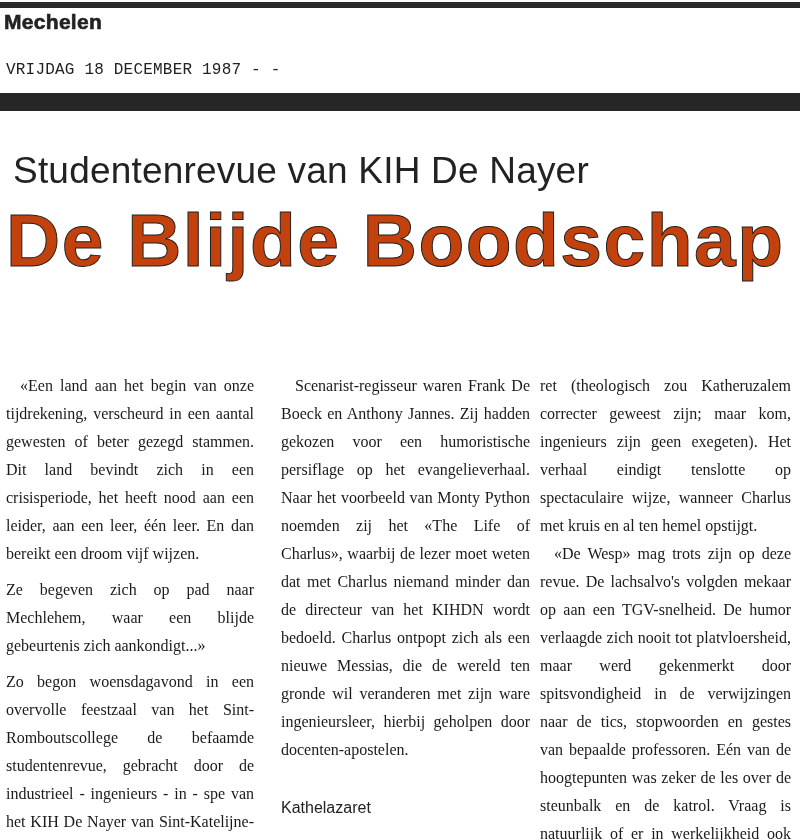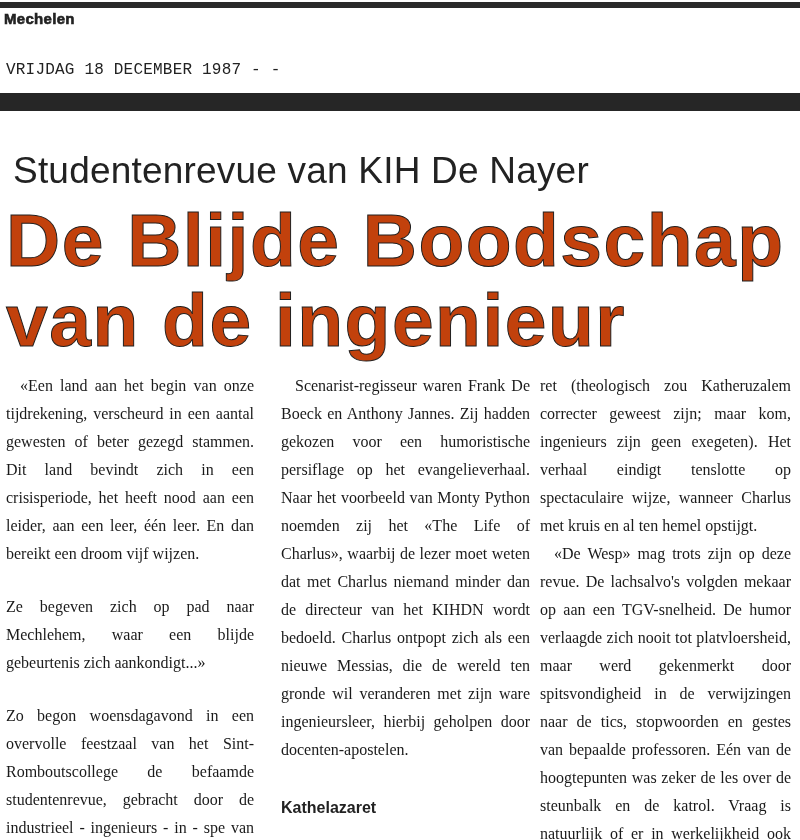--- a/index.html
+++ b/index.html
@@ -18,21 +18,21 @@
       position: absolute;
       left: 0; top: 2px;
       width: 800px; height: 6px;
       background: #2a2a2a;
     }
     .section-name {
       position: absolute;
       left: 4px; top: 10px;
       font-family: "Liberation Sans", sans-serif;
       font-weight: 900;
-      font-size: 15px;
+      font-size: 21px;
       letter-spacing: 0.3px;
       color: #222;
       -webkit-text-stroke: 0.6px #222;
     }
     .dateline {
       position: absolute;
       left: 6px; top: 61px;
       font-family: Liberation Mono, monospace;
       font-size: 16px;
       color: #222;
@@ -73,44 +73,43 @@
       line-height: 28px;
       color: #1a1a1a;
       text-align: justify;
       hyphens: manual;
     }
     .col p {
       margin: 0;
       text-indent: 14px;
     }
     .col p.noindent { text-indent: 0; }
-    .col p.gap { margin-top: 25px; }
+    .col p.gap { margin-top: 8px; }
     .col1 { left: 6px; width: 248px; }
     .col2 { left: 281px; width: 249px; }
     .col3 { left: 540px; width: 251px; }
     .subhead {
       font-family: "Liberation Sans", sans-serif;
-      font-weight: bold;
+      font-weight: normal;
       font-size: 16px;
       margin: 30px 0 24px 0;
       color: #222;
     }
   </style>
 </head>
 <body>
 
 <div class="top-rule"></div>
 <div class="section-name">Mechelen</div>
 <div class="dateline">VRIJDAG 18 DECEMBER 1987 - -</div>
 <div class="thick-rule"></div>
 
 <div class="kicker">Studentenrevue van KIH De Nayer</div>
 <div class="headline">
   <div>De Blijde Boodschap</div>
-  <div>van de ingenieur</div>
 </div>
 
 <div class="col col1">
   <p>«Een land aan het begin van onze tijdrekening, verscheurd in een aantal gewesten of beter gezegd stammen. Dit land bevindt zich in een crisisperiode, het heeft nood aan een leider, aan een leer, één leer. En dan bereikt een droom vijf wijzen.</p>
   <p class="noindent gap">Ze begeven zich op pad naar Mechlehem, waar een blijde gebeurtenis zich aankondigt...»</p>
   <p class="noindent gap">Zo begon woensdagavond in een overvolle feestzaal van het Sint-Romboutscollege de befaamde studentenrevue, gebracht door de industrieel - ingenieurs - in - spe van het KIH De Nayer van Sint-Katelijne-Waver. Dit jaar werd de revue, waarin op studentikoze wijze de draak wordt gestoken met het professorenkorps van de hogeschool, verzorgd door de club «De Wesp».</p>
 </div>
 
 <div class="col col2">
   <p>Scenarist-regisseur waren Frank De Boeck en Anthony Jannes. Zij hadden gekozen voor een humoristische persiflage op het evangelieverhaal. Naar het voorbeeld van Monty Python noemden zij het «The Life of Charlus», waarbij de lezer moet weten dat met Charlus niemand minder dan de directeur van het KIHDN wordt bedoeld. Charlus ontpopt zich als een nieuwe Messias, die de wereld ten gronde wil veranderen met zijn ware ingenieursleer, hierbij geholpen door docenten-apostelen.</p>

